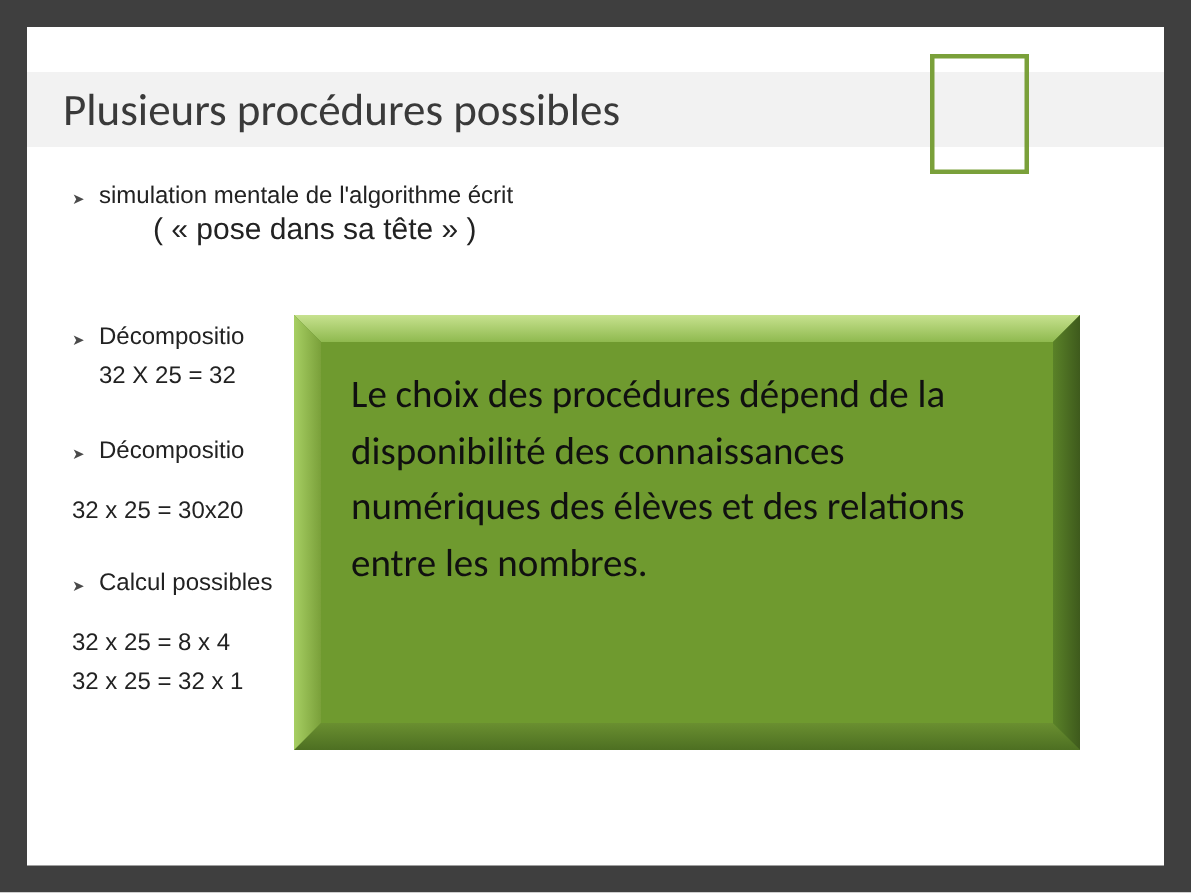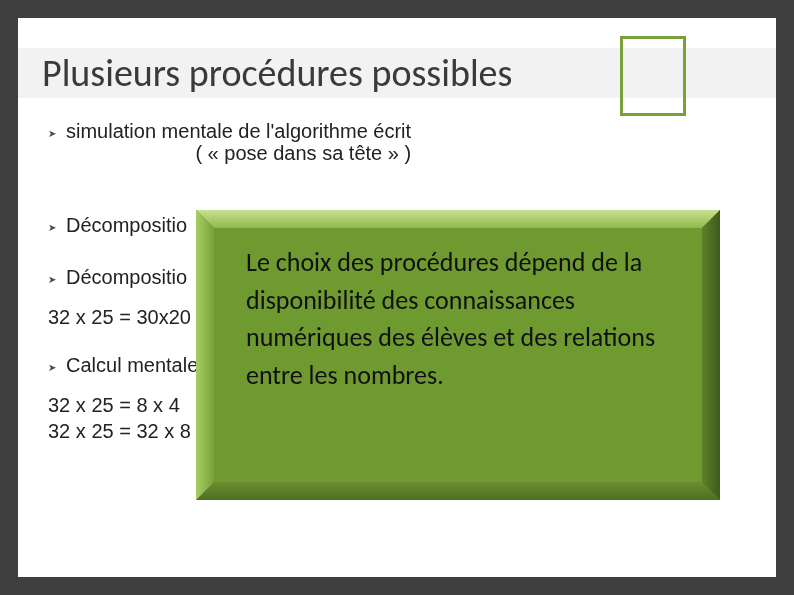--- a/index.html
+++ b/index.html
@@ -17,21 +17,21 @@
     right: 0;
     top: 30px;
     height: 50px;
     background: #f2f2f2;
     display: flex;
     align-items: center;
     padding-left: 24px;
   }
   .title-text {
     font-family: Calibri, Arial, sans-serif;
-    font-size: 38px;
+    font-size: 30px;
     color: #3a3a3a;
     font-weight: 400;
   }
   .accent-box {
     position: absolute;
     right: 90px;
     top: 18px;
     width: 66px;
     height: 80px;
     border: 3px solid #7aa03a;
@@ -52,22 +52,22 @@
     align-items: flex-start;
     margin-bottom: 12px;
   }
   .chev {
     flex: 0 0 18px;
     font-size: 10px;
     line-height: 24px;
     color: #4a4a4a;
     padding-top: 4px;
   }
-  .bl-text { font-size: 20px; line-height: 26px; }
-  .bl-sub { font-size: 20px; line-height: 26px; padding-left: 36px; margin-top: -4px; text-align: right; }
+  .bl-text { font-size: 16px; line-height: 26px; }
+  .bl-sub { font-size: 20px; line-height: 26px; padding-left: 36px; margin-top: -4px; }
   .b32 { font-weight: normal; }
   .gap { height: 18px; }
   .item1 { margin-bottom: 0; }
   .item2 { margin-top: 28px; }
   .item3 { margin-top: 24px; }
   .item4 { margin-top: 22px; }
   .nowrap { white-space: nowrap; }
 
   
   .overlay-frame {
@@ -106,21 +106,21 @@
   .tri-bottom {
     left:0; bottom:0; right:0; height:18px;
     background: linear-gradient(to top, #4d6f22 0%, #6a8f30 100%);
     clip-path: polygon(18px 0, calc(100% - 18px) 0, 100% 100%, 0 100%);
     position:absolute;
   }
   .overlay-center {
     position: absolute;
     inset: 18px;
     background: #6f9a2f;
-    padding: 16px 32px;
+    padding: 16px 20px;
     display: flex;
     align-items: flex-start;
   }
   .overlay-text {
     font-family: Calibri, "Segoe UI", Arial, sans-serif;
     font-size: 26px;
     line-height: 1.45;
     color: #101010;
   }
 </style>
@@ -143,42 +143,43 @@
         <div class="bl-sub">( « pose dans sa tête » )</div>
       </div>
     </div>
 
     <div class="gap"></div>
 
     <div class="bullet-row item2">
       <div class="chev">➤</div>
       <div>
         <div class="bl-text nowrap">Décompositio</div>
+        <div class="bl-text nowrap">32 X 25 = 32</div>
       </div>
     </div>
 
     <div class="bullet-row item3">
       <div class="chev">➤</div>
       <div>
         <div class="bl-text nowrap">Décompositio</div>
       </div>
     </div>
     <div class="bl-text nowrap" style="padding-left:0;">32 x 25 = 30x20</div>
 
     <div class="bullet-row item4">
       <div class="chev">➤</div>
       <div>
-        <div class="bl-text nowrap">Calcul mentale</div>
+        <div class="bl-text nowrap">Calcul possibles</div>
       </div>
     </div>
     <div class="bl-text nowrap" style="padding-left:0;">
       <span class="b32">32</span><span> x </span><span class="b32">25</span><span> = </span><span class="b32">8</span><span> x </span><span class="b32">4</span>
     </div>
     <div class="bl-text nowrap" style="padding-left:0;">
-      <span class="b32">32</span><span> x </span><span class="b32">25</span><span> = 32 x 8</span>
+      <span class="b32">32</span><span> x </span><span class="b32">25</span><span> = 32 x 1</span>
     </div>
 
   </div>
 
   <div class="overlay-frame">
     <div class="bevel-outer"></div>
     <div class="tri-top"></div>
     <div class="tri-bottom"></div>
     <div class="tri-left"></div>
     <div class="tri-right"></div>

